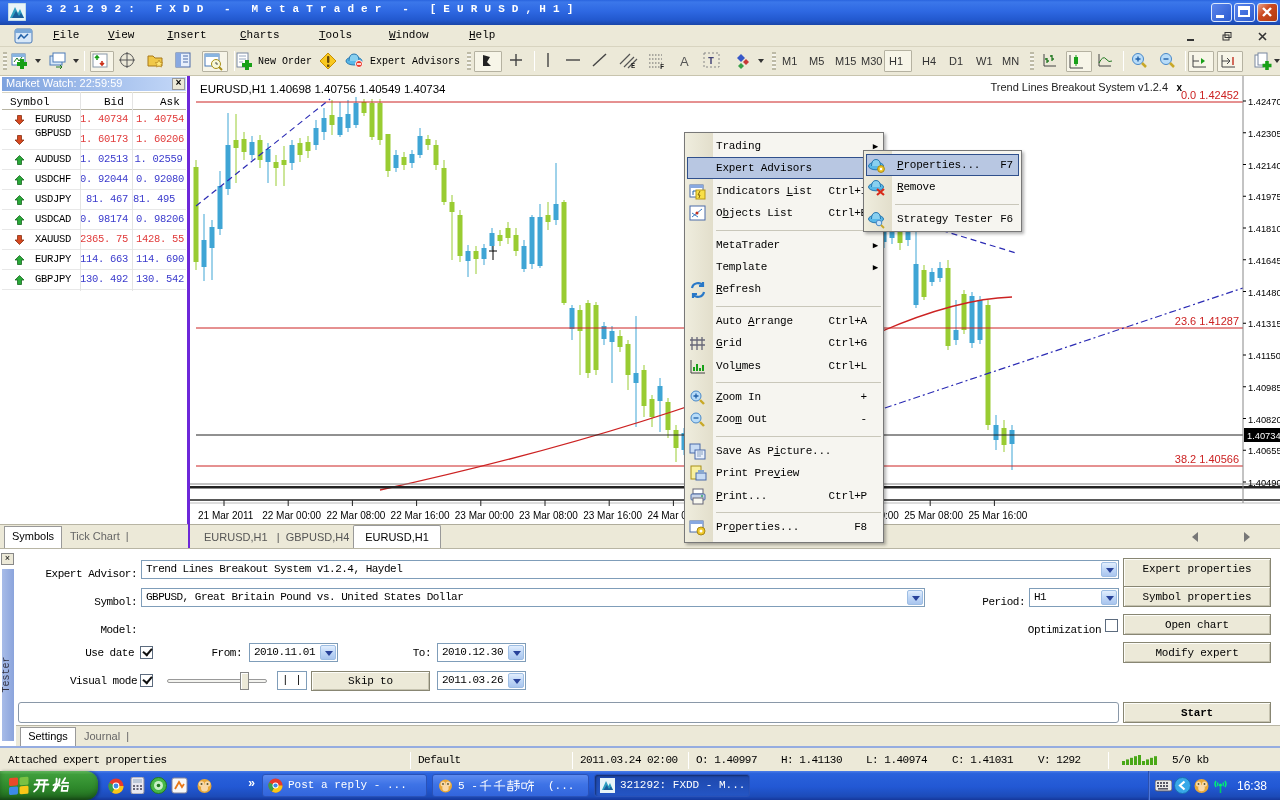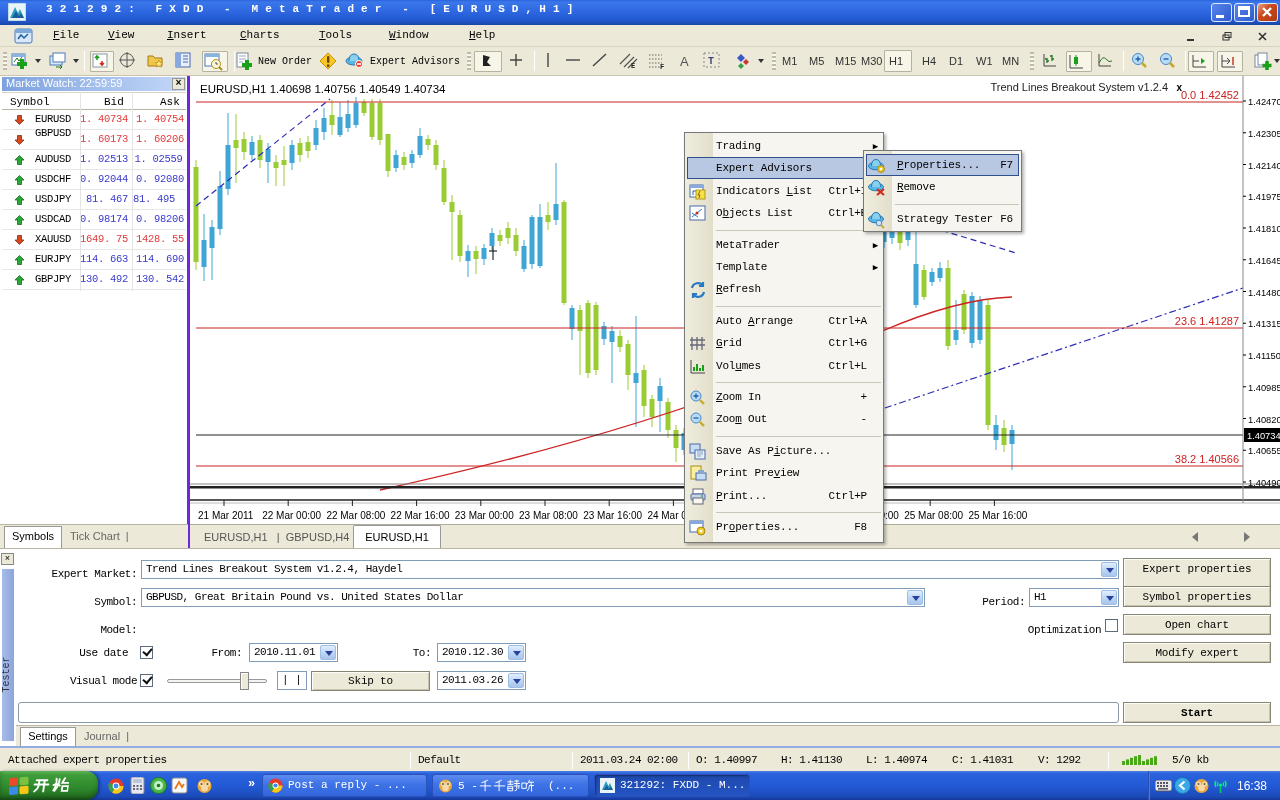--- a/index.html
+++ b/index.html
@@ -299,21 +299,21 @@
       <path d="M3.5 10.5 h4 V6 h2.5 L5.5 1.5 L1 6 h2.5 z" fill="#28A838" stroke="#186820" stroke-width="0.8"></path>
     </svg>
 <div class="mwrow" style="left:35px;top:137px">USDCAD</div>
 <div class="mwrow blue" style="left:80px;top:137px;width:48px;text-align:right">0. 98174</div>
 <div class="mwrow blue" style="left:133px;top:137px;width:51px;text-align:right">0. 98206</div>
 <div class="gridh" style="top:153px"></div>
 <svg class="abs" style="left:14px;top:158px" width="11" height="12">
       <path d="M3.5 1.5 h4 v4.5 h2.5 L5.5 10.5 L1 6 h2.5 z" fill="#D84820" stroke="#883010" stroke-width="0.8"></path>
     </svg>
 <div class="mwrow" style="left:35px;top:157px">XAUUSD</div>
-<div class="mwrow red" style="left:80px;top:157px;width:48px;text-align:right">1649. 75</div>
+<div class="mwrow red" style="left:80px;top:157px;width:48px;text-align:right">2365. 75</div>
 <div class="mwrow red" style="left:133px;top:157px;width:51px;text-align:right">1428. 55</div>
 <div class="gridh" style="top:173px"></div>
 <svg class="abs" style="left:14px;top:178px" width="11" height="12">
       <path d="M3.5 10.5 h4 V6 h2.5 L5.5 1.5 L1 6 h2.5 z" fill="#28A838" stroke="#186820" stroke-width="0.8"></path>
     </svg>
 <div class="mwrow" style="left:35px;top:177px">EURJPY</div>
 <div class="mwrow blue" style="left:80px;top:177px;width:48px;text-align:left">114. 663</div>
 <div class="mwrow blue" style="left:133px;top:177px;width:51px;text-align:right">114. 690</div>
 <div class="gridh" style="top:193px"></div>
 <svg class="abs" style="left:14px;top:198px" width="11" height="12">
@@ -776,33 +776,33 @@
         <path d="M13 14 l3 3" stroke="#C8A828" stroke-width="1.8"></path>
       </svg>
       <span class="lbl" style="left:33px">Strategy Tester</span>
       <span class="sc" style="right:8px">F6</span>
     </div>
 </div>
 <div id="tester" class="abs">
 <div class="abs" style="left:1px;top:4px;width:13px;height:12px;border:1px solid #888;background:#ECE9D8;text-align:center;font-size:9px;line-height:10px">×</div>
 <div class="abs" style="left:2px;top:20px;width:12px;height:172px;background:linear-gradient(90deg,#A8BCE8,#8BA4DC)"></div>
 <div class="abs" style="left:-14px;top:120px;width:40px;text-align:center;transform:rotate(-90deg);font-size:10px;color:#334">Tester</div>
-<div class="lbl-r" style="left:17px;top:19px;width:120px">Expert Market:</div>
+<div class="lbl-r" style="left:17px;top:19px;width:120px">Expert Advisor:</div>
 <div class="combo" style="left:141px;top:11px;width:978px;height:19px">Trend Lines Breakout System v1.2.4, Haydel<div class="ddb"></div></div>
 <div class="btn" style="left:1123px;top:9px;width:148px;height:36px;padding-top:4px">Expert properties</div>
 <div class="lbl-r" style="left:17px;top:47px;width:120px">Symbol:</div>
 <div class="combo" style="left:141px;top:39px;width:784px;height:19px">GBPUSD, Great Britain Pound vs. United States Dollar<div class="ddb"></div></div>
 <div class="lbl-r" style="left:965px;top:47px;width:60px">Period:</div>
 <div class="combo" style="left:1029px;top:39px;width:90px;height:19px">H1<div class="ddb"></div></div>
 <div class="btn" style="left:1123px;top:37px;width:148px;height:21px;padding-top:4px">Symbol properties</div>
 <div class="lbl-r" style="left:17px;top:75px;width:120px">Model:</div>
 <div class="lbl-r" style="left:1011px;top:75px;width:90px">Optimization</div>
 <div class="chk" style="left:1105px;top:70px"></div>
 <div class="btn" style="left:1123px;top:65px;width:148px;height:21px;padding-top:4px">Open chart</div>
-<div class="lbl-r" style="left:8px;top:98px;width:120px">Use date</div>
+<div class="lbl-r" style="left:14px;top:98px;width:120px">Use date</div>
 <div class="chk on" style="left:140px;top:97px"></div>
 <div class="lbl-r" style="left:192px;top:98px;width:50px">From:</div>
 <div class="combo" style="left:249px;top:94px;width:89px;height:19px">2010.11.01<div class="ddb"></div></div>
 <div class="lbl-r" style="left:391px;top:98px;width:40px">To:</div>
 <div class="combo" style="left:437px;top:94px;width:89px;height:19px">2010.12.30<div class="ddb"></div></div>
 <div class="btn" style="left:1123px;top:93px;width:148px;height:21px;padding-top:4px">Modify expert</div>
 <div class="lbl-r" style="left:17px;top:126px;width:120px">Visual mode</div>
 <div class="chk on" style="left:140px;top:125px"></div>
 <div class="abs" style="left:167px;top:130px;width:100px;height:4px;border:1px solid #999;background:#f4f4f0;border-radius:2px"></div>
 <div class="abs" style="left:240px;top:123px;width:9px;height:18px;background:#ECE9D8;border:1px solid #888;box-shadow:inset 1px 1px 0 #fff"></div>

